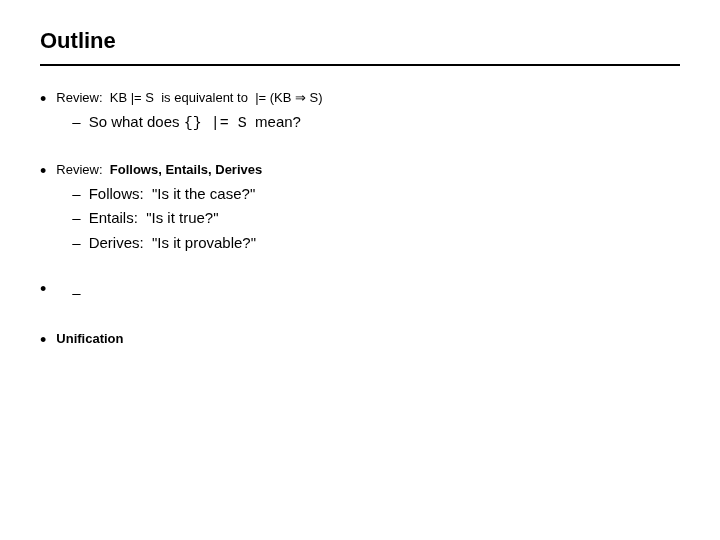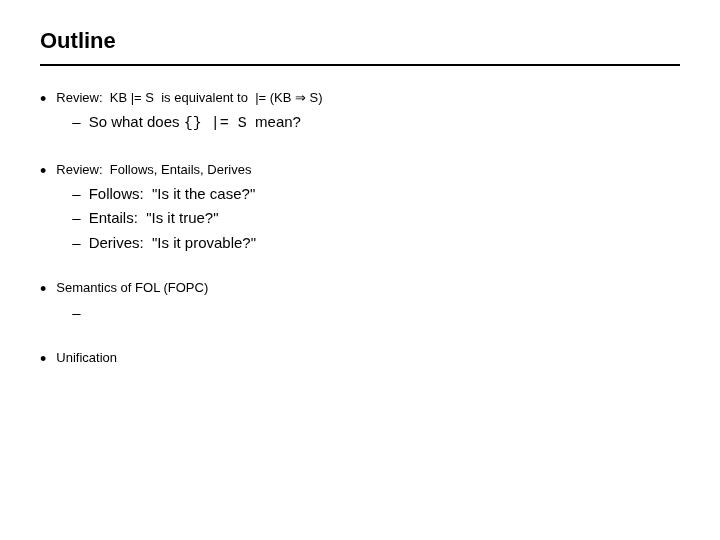--- a/index.html
+++ b/index.html
@@ -56,21 +56,21 @@
     }
 
     .bullet-main {
       font-size: 13px;
       font-weight: normal;
       line-height: 1.4;
       text-align: center;
     }
 
     .bold-text {
-      font-weight: normal;
+      font-weight: bold;
     }
 
     .sub-list {
       margin-top: 4px;
       margin-left: 16px;
     }
 
     .sub-item {
       display: flex;
       align-items: flex-start;
@@ -136,23 +136,20 @@
           </div>
         </div>
       </div>
     </div>
   </div>
 
   <div class="bullet-section">
     <div class="bullet-row">
       <span class="bullet-dot">•</span>
       <div class="bullet-content">
-        <span class="bullet-main">
-          Semantics of <span class="bold-text">FOL (FOPC)</span>
-        </span>
         <div class="sub-list">
           <div class="sub-item">
             <span class="sub-dash">–</span>
           </div>
         </div>
       </div>
     </div>
   </div>
 
   <div class="bullet-section">

